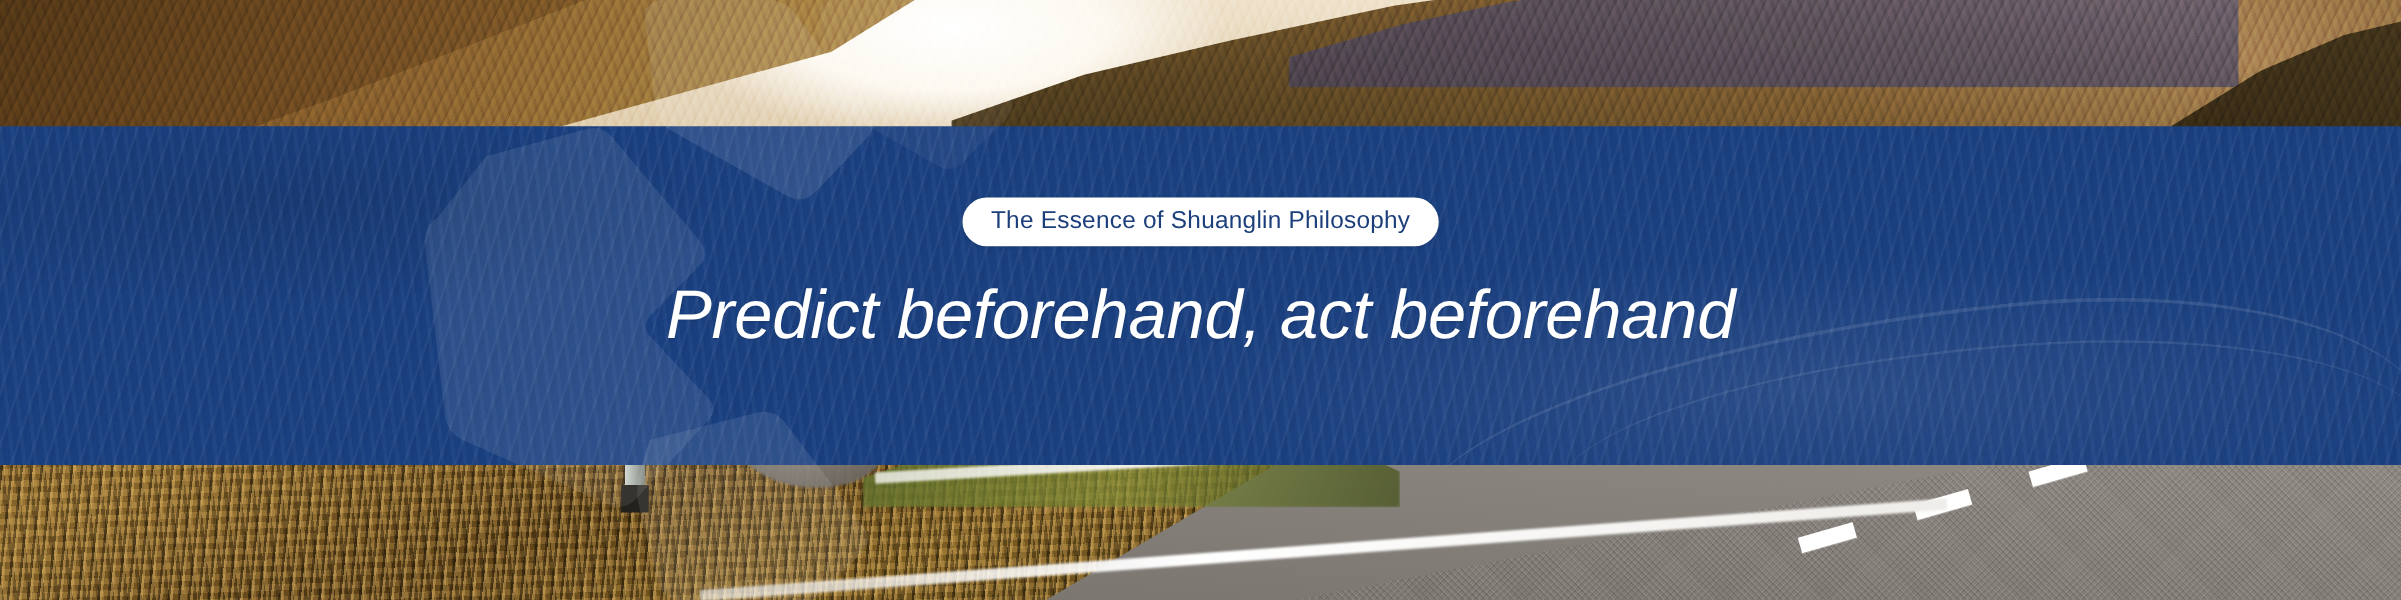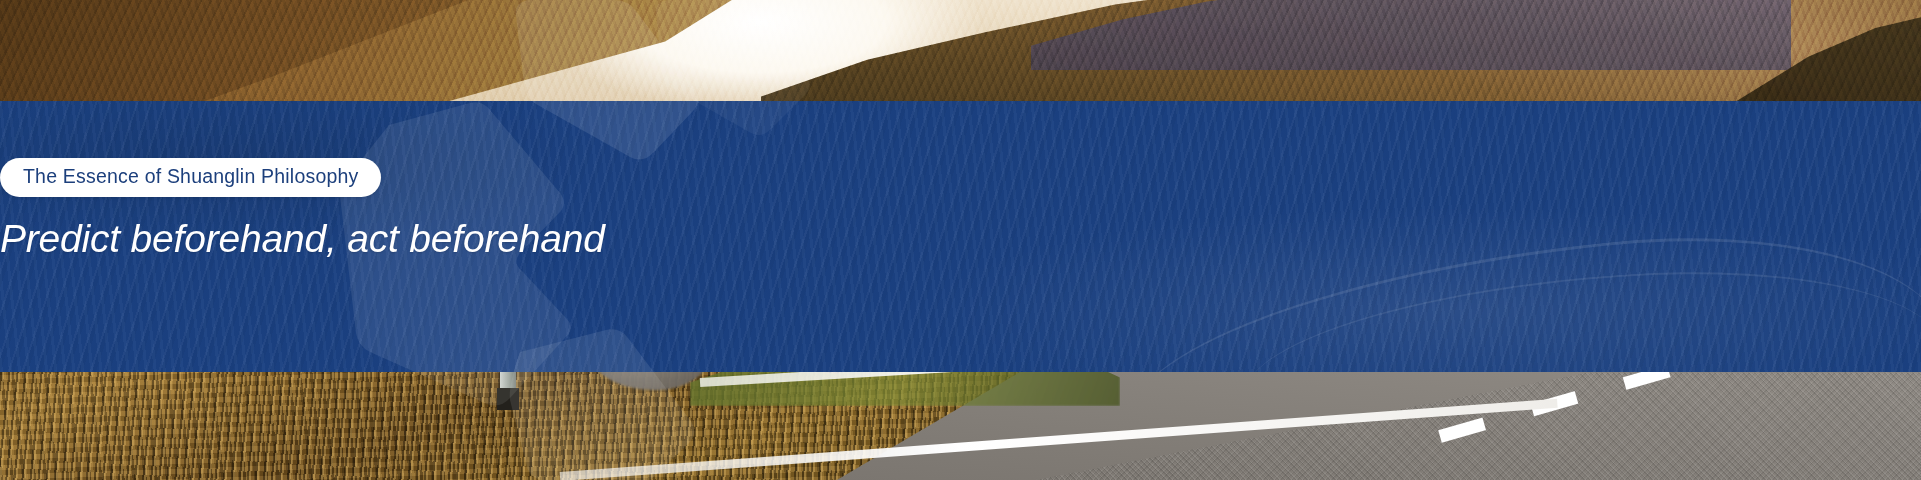--- a/index.html
+++ b/index.html
@@ -171,40 +171,40 @@
     border-radius:55% 45% 0 0 / 100% 100% 0 0;
     transform:rotate(-4deg);
   }
 
   
   .watermark { position:absolute; left:0; top:0; width:1921px; height:480px; pointer-events:none; }
 
   
   .content {
     position:absolute; left:0; top:101px; width:1921px; height:325px;
-    display:flex; flex-direction:column; align-items:flex-start;
+    display:flex; flex-direction:column; align-items:center;
   }
   .badge {
     margin-top:57px;
     background:#ffffff;
     color:#1c3f7c;
     font-size:19.5px;
     letter-spacing:.2px;
     line-height:1;
     padding:9px 23px 10px;
     border-radius:20px;
     white-space:nowrap;
     box-shadow:0 1px 3px rgba(0,0,0,.12);
   }
   .headline {
-    margin-top:14px;
+    margin-top:27px;
     color:#ffffff;
     font-style:italic;
     font-weight:400;
-    font-size:39px;
+    font-size:55px;
     line-height:55px;
     text-align:center;
     white-space:nowrap;
     letter-spacing:-0.2px;
     text-shadow:0 1px 2px rgba(0,0,0,.14);
   }
 </style>
 </head>
 <body>
 

